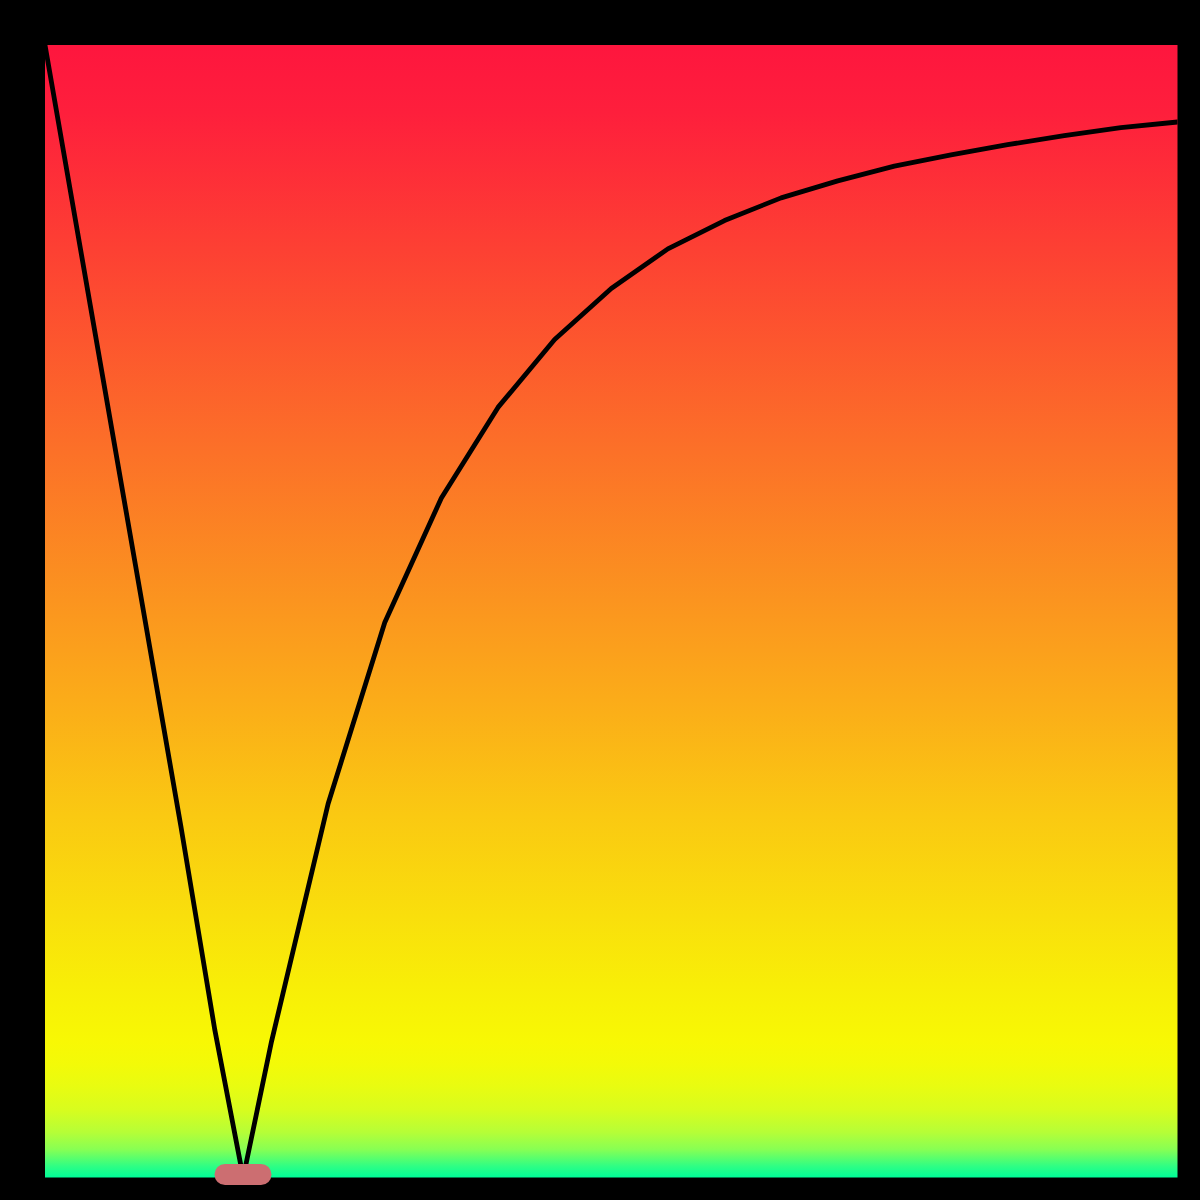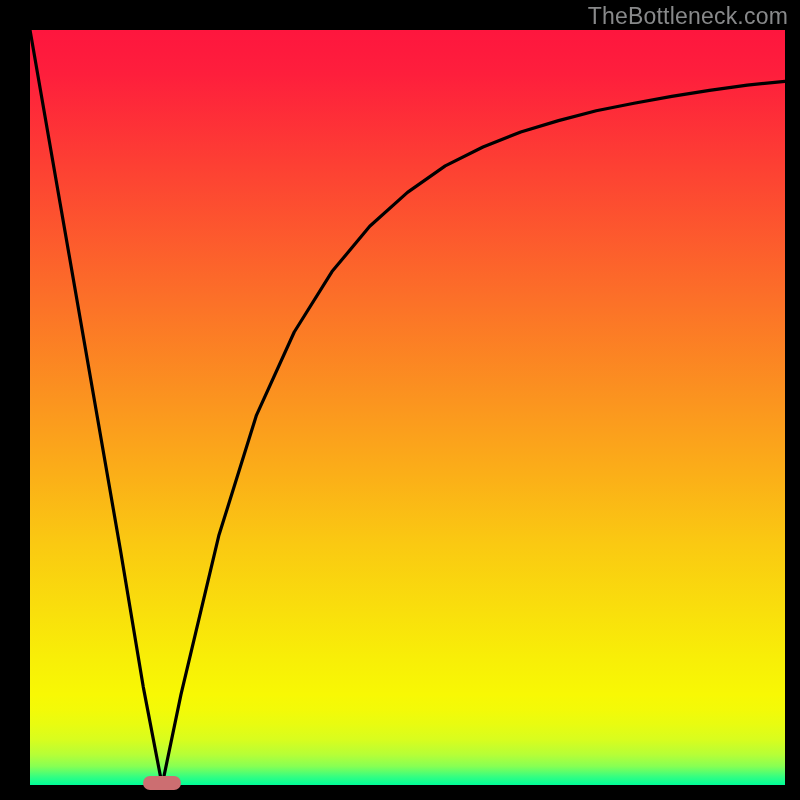--- a/index.html
+++ b/index.html
@@ -64,21 +64,20 @@
     width: 38px;
     height: 14px;
     background: #cc6e71;
     border-radius: 8px;
   }
 </style>
 </head>
 <body>
 
 <div class="frame">
-  <div class="watermark">TheBottleneck.com</div>
 
   <div class="plot">
     <svg class="curve" viewBox="0 0 755 755" preserveAspectRatio="none">
       <path id="curve-path" fill="none" stroke="#000" stroke-width="3.2" stroke-linecap="round" stroke-linejoin="round" d="M0.00 0.00 L30.20 173.65 L60.40 347.30 L90.60 520.95 L113.25 656.85 L132.13 755.00 L151.00 664.40 L188.75 505.85 L226.50 385.05 L264.25 302.00 L302.00 241.60 L339.75 196.30 L377.50 162.32 L415.25 135.90 L453.00 117.02 L490.75 101.92 L528.50 90.60 L566.25 80.78 L604.00 73.24 L641.75 66.44 L679.50 60.40 L717.25 55.12 L755.00 51.34"></path>
     </svg>
     <div id="marker" class="marker" style="left: 113.125px; top: 746px;"></div>
   </div>
 </div>
 
 </body></html>

